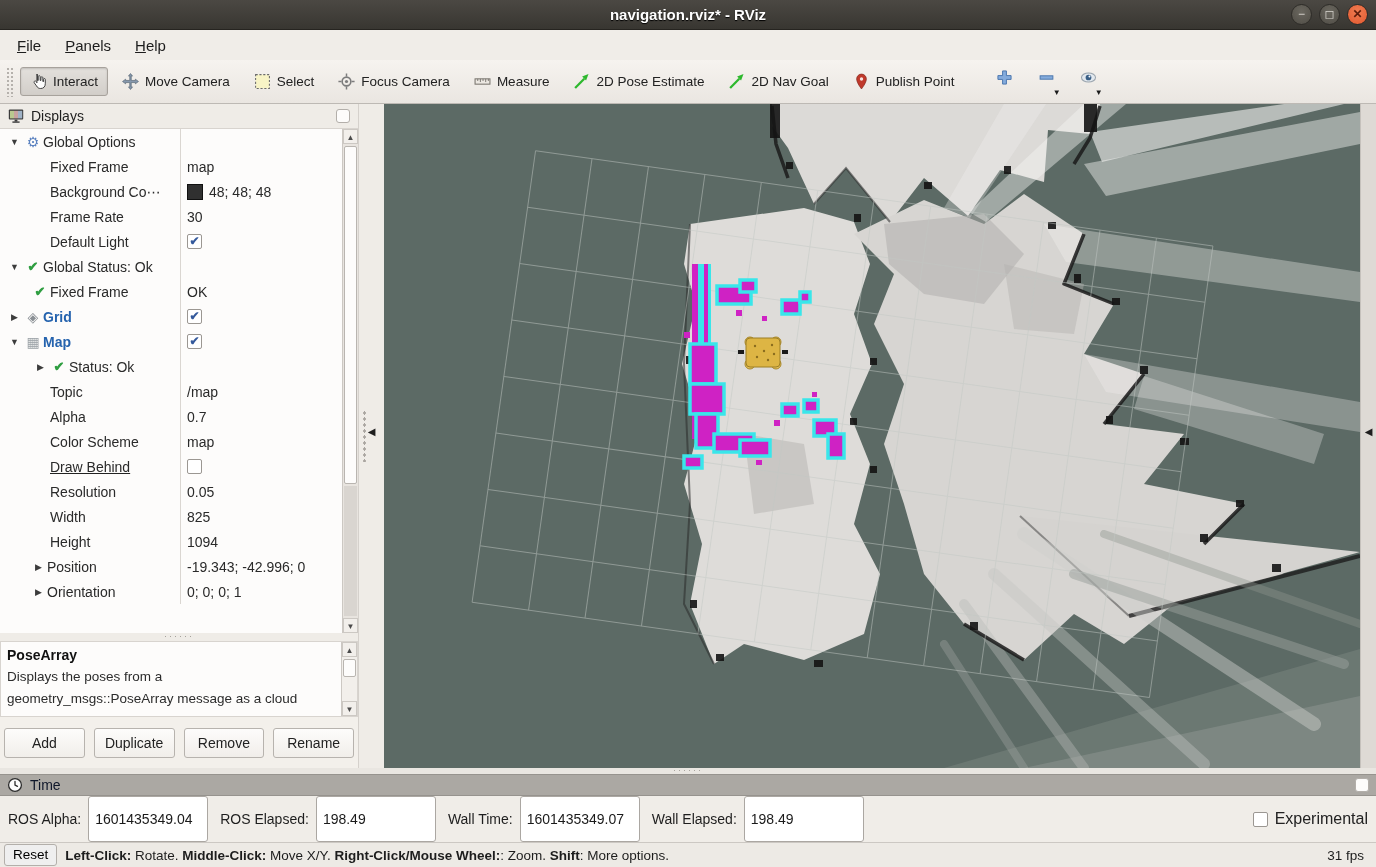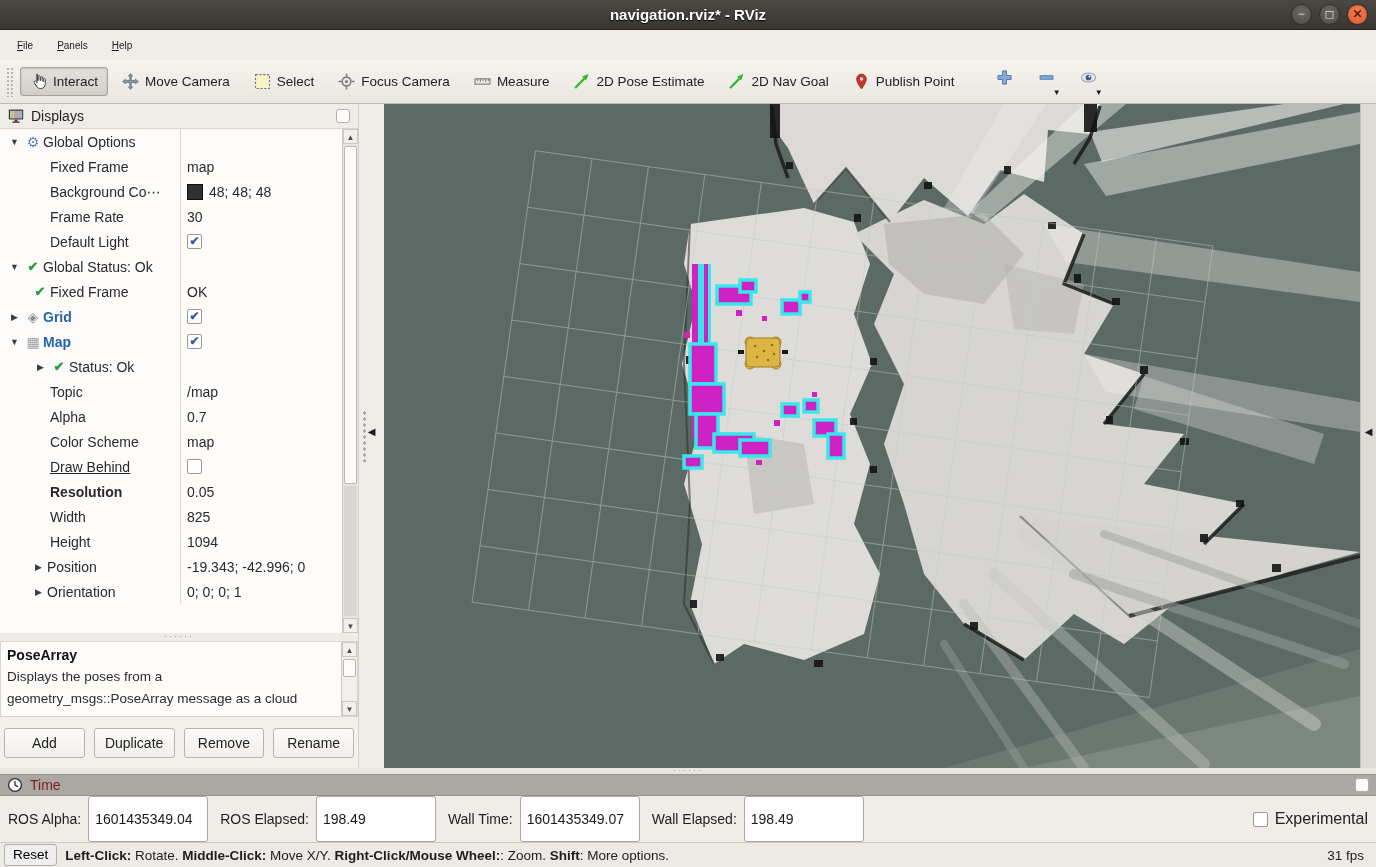--- a/index.html
+++ b/index.html
@@ -11,21 +11,21 @@
   .titlebar { height:30px; flex:0 0 30px; background:linear-gradient(#4b4843,#383631);
     border-bottom:1px solid #262420; position:relative; display:flex; align-items:center; justify-content:center; }
   .titlebar .title { color:#fff; font-weight:bold; font-size:15px; text-shadow:0 1px 1px #000; }
   .winbtns { position:absolute; right:8px; top:4px; display:flex; gap:7px; }
   .wbtn { width:21px; height:21px; border-radius:50%; background:radial-gradient(circle at 50% 35%, #6a675f, #504d46);
     border:1px solid #2e2c28; color:#d9d6d0; font-size:12px; line-height:19px; text-align:center; }
   .wbtn.close { background:radial-gradient(circle at 50% 35%, #f07d52, #e2582f); color:#5e1d0c; font-weight:bold; }
 
   
   .menubar { height:30px; flex:0 0 30px; background:#f0ede8; display:flex; align-items:center; padding-left:6px; gap:2px; }
-  .menu-item { padding:4px 11px; font-size:10px; color:#1c1c1c; border-radius:2px; }
+  .menu-item { padding:4px 11px; font-size:15px; color:#1c1c1c; border-radius:2px; }
   .menu-item u { text-decoration:underline; }
 
   
   .toolbar { height:44px; flex:0 0 44px; background:linear-gradient(#f6f3ef,#eae6e1);
     border-bottom:1px solid #bdb9b4; display:flex; align-items:center; padding:0 6px; }
   .grip { width:8px; height:30px; margin-right:6px;
     background-image:radial-gradient(#b5b1ac 1px, transparent 1.2px); background-size:4px 4px; }
   .tools { display:flex; align-items:center; gap:4px; }
   .tool-btn { display:flex; align-items:center; gap:6px; padding:5px 9px; border-radius:3px;
     font-size:13.5px; color:#222; white-space:nowrap; border:1px solid transparent; }
@@ -95,21 +95,21 @@
 
   
   .viewport { flex:1; position:relative; background:#5c6a65; overflow:hidden; }
   .viewport svg { display:block; }
 
   
   .hsplit2 { flex:0 0 6px; background:#e9e6e1; text-align:center; color:#a09c95; font-size:9px; line-height:4px; letter-spacing:2px; }
   .time-panel { flex:0 0 67px; display:flex; flex-direction:column; }
   .time-header { height:22px; flex:0 0 22px; background:#aba8a3; border-top:1px solid #96938e; border-bottom:1px solid #96938e;
     display:flex; align-items:center; gap:7px; padding:0 7px; }
-  .time-header .ph-title { font-size:14px; color:#7f1d1d; }
+  .time-header .ph-title { font-size:14px; color:#0f172a; }
   .time-content { flex:1; background:#f0ede8; display:flex; align-items:center; padding:0 8px; gap:10px; }
   .tfield { display:flex; align-items:center; gap:7px; }
   .tfield label { font-size:14px; color:#1e1e1e; white-space:nowrap; }
   .tfield input { width:120px; height:46px; border:1px solid #aba7a2; border-radius:3px; background:#fff;
     font-family:"Liberation Sans", sans-serif; font-size:14px; padding:0 6px; color:#1a1a1a; }
   .experimental { margin-left:auto; display:flex; align-items:center; gap:7px; }
   .experimental .ex-label { font-size:16px; }
 
   
   .statusbar { flex:1; background:#edeae5; border-top:1px solid #ccc8c3; display:flex; align-items:center; padding:0 4px; gap:8px; }
@@ -373,21 +373,21 @@
             </div>
             <div class="trow">
               <div class="tcell-l" style="padding-left: 50px; text-decoration: underline;">
                 <span class="tlabel">Draw Behind</span>
               </div>
               <div class="tcell-r">
                 <span class="cb"></span>
               </div>
             </div>
             <div class="trow">
-              <div class="tcell-l" style="padding-left: 50px; font-weight: bold;">
+              <div class="tcell-l" style="padding-left: 50px;">
                 <span class="tlabel">Resolution</span>
               </div>
               <div class="tcell-r">
                 <span class="tval">0.05</span>
               </div>
             </div>
             <div class="trow">
               <div class="tcell-l" style="padding-left: 50px;">
                 <span class="tlabel">Width</span>
               </div>

